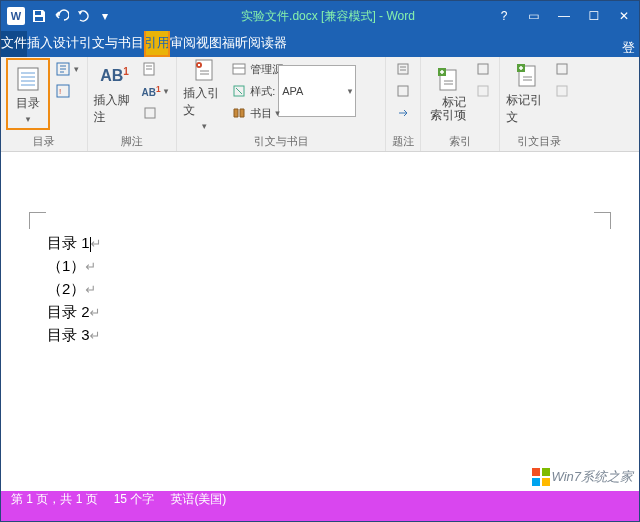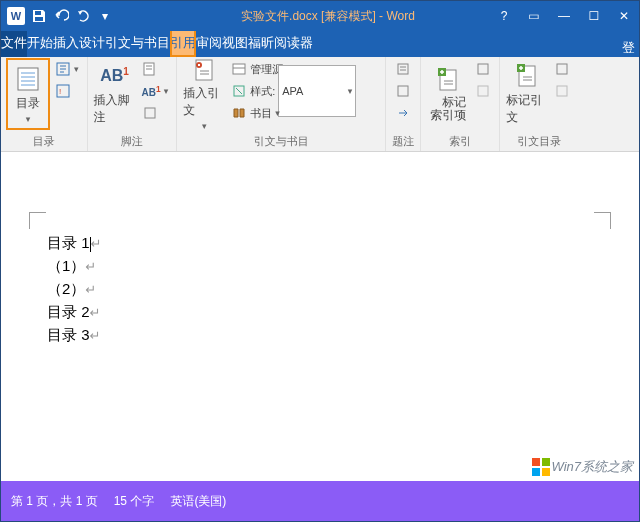--- a/index.html
+++ b/index.html
@@ -2,28 +2,28 @@
 <html><head>
 <meta charset="utf-8">
 <style>
 html,body{margin:0;padding:0;font-family:"Microsoft YaHei","Segoe UI",sans-serif;font-size:12px;color:#333;background:#fff;overflow:hidden}
 .window{width:640px;height:522px;display:flex;flex-direction:column;border:1px solid #254a7a;box-sizing:border-box;position:relative}
 
 .titlebar{height:30px;background:#1d62b4;display:flex;align-items:center;color:#fff;position:relative}
 .qa{display:flex;align-items:center;gap:6px;padding:0 6px}
 .qa-icon{width:16px;height:16px;display:flex;align-items:center;justify-content:center;color:#fff;font-size:12px}
 .word-icon{width:18px;height:18px;background:#fff;color:#2b579a;font-weight:bold;font-size:11px;display:flex;align-items:center;justify-content:center;border-radius:2px}
-.title-text{position:absolute;left:16px;right:0;text-align:center;font-size:12px;pointer-events:none;color:#fdba74}
+.title-text{position:absolute;left:16px;right:0;text-align:center;font-size:12px;pointer-events:none;color:#86efac}
 .winbtns{position:absolute;right:0;top:0;height:100%;display:flex}
 .winbtn{width:30px;display:flex;align-items:center;justify-content:center;color:#fff;font-size:12px}
 
 .tabs{height:26px;background:#1d62b4;display:flex;align-items:flex-end;color:#fff}
 .tab{padding:5px 0;font-size:13px;cursor:pointer}
 .tab.file{background:#104a8c;color:#fff}
-.tab.active{background:#fdba74;color:#1d62b4}
+.tab.active{background:#eab308;color:#1d62b4}
 .tab.boxed{outline:2px solid #f08c14;outline-offset:-2px}
 .tabs-right{margin-left:auto;padding-right:4px;font-size:13px}
 
 .ribbon{height:94px;background:#f1f1f1;border-bottom:1px solid #d4d4d4;display:flex}
 .group{border-right:1px solid #e0e0e0;display:flex;flex-direction:column;align-items:center;padding:2px 6px 0}
 .group-body{flex:1;display:flex;align-items:flex-start;gap:4px}
 .group-label{font-size:11px;color:#6b6b6b;text-align:center;padding:2px 0}
 .bigbtn{display:flex;flex-direction:column;align-items:center;justify-content:center;width:42px;height:70px;gap:2px;font-size:12px;color:#444}
 .bigbtn.boxed{outline:2px solid #f08c14;outline-offset:-1px}
 .ic{width:28px;height:28px;display:flex;align-items:center;justify-content:center}
@@ -39,21 +39,21 @@
 .page{position:absolute;left:10px;right:10px;top:10px;bottom:0;background:#fff}
 .corner-tl{position:absolute;left:18px;top:50px;width:16px;height:16px;border-left:1px solid #9c9c9c;border-top:1px solid #9c9c9c}
 .corner-tr{position:absolute;right:18px;top:50px;width:16px;height:16px;border-right:1px solid #9c9c9c;border-top:1px solid #9c9c9c}
 .doctext{position:absolute;left:36px;top:70px;font-family:Liberation Sans, sans-serif;font-size:15px;line-height:22px;color:#000}
 .doctext div{white-space:pre}
 .pm{color:#999;font-size:13px}
 .cursor{display:inline-block;width:1px;height:15px;background:#000;vertical-align:middle}
 .watermark{position:absolute;right:6px;bottom:4px;font-size:13px;color:#7c8896;display:flex;align-items:center;gap:0;font-style:italic}
 .winlogo{width:20px;height:20px}
 
-.status{height:40px;background:#8b5cf6;color:#fff;display:flex;align-items:center;font-size:12px;gap:16px;padding:0 10px}
+.status{height:30px;background:#d946ef;color:#fff;display:flex;align-items:flex-start;font-size:12px;gap:16px;padding:0 10px}
 </style>
 </head>
 <body>
 
 <div class="window">
 
   <div class="titlebar">
     <div class="qa">
       <span class="word-icon">W</span>
       <span class="qa-icon">
@@ -81,21 +81,20 @@
       <div class="winbtn">?</div>
       <div class="winbtn">▭</div>
       <div class="winbtn">—</div>
       <div class="winbtn">☐</div>
       <div class="winbtn">✕</div>
     </div>
   </div>
 
   <div class="tabs">
     <div class="tab file">文件</div>
-    <div class="tab">开始</div>
     <div class="tab">插入</div>
     <div class="tab">设计</div>
     <div class="tab">引文与书目</div>
     <div class="tab active boxed">引用</div>
     <div class="tab">审阅</div>
     <div class="tab">视图</div>
     <div class="tab">福昕阅读器</div>
     <div class="tabs-right">登</div>
   </div>
 

